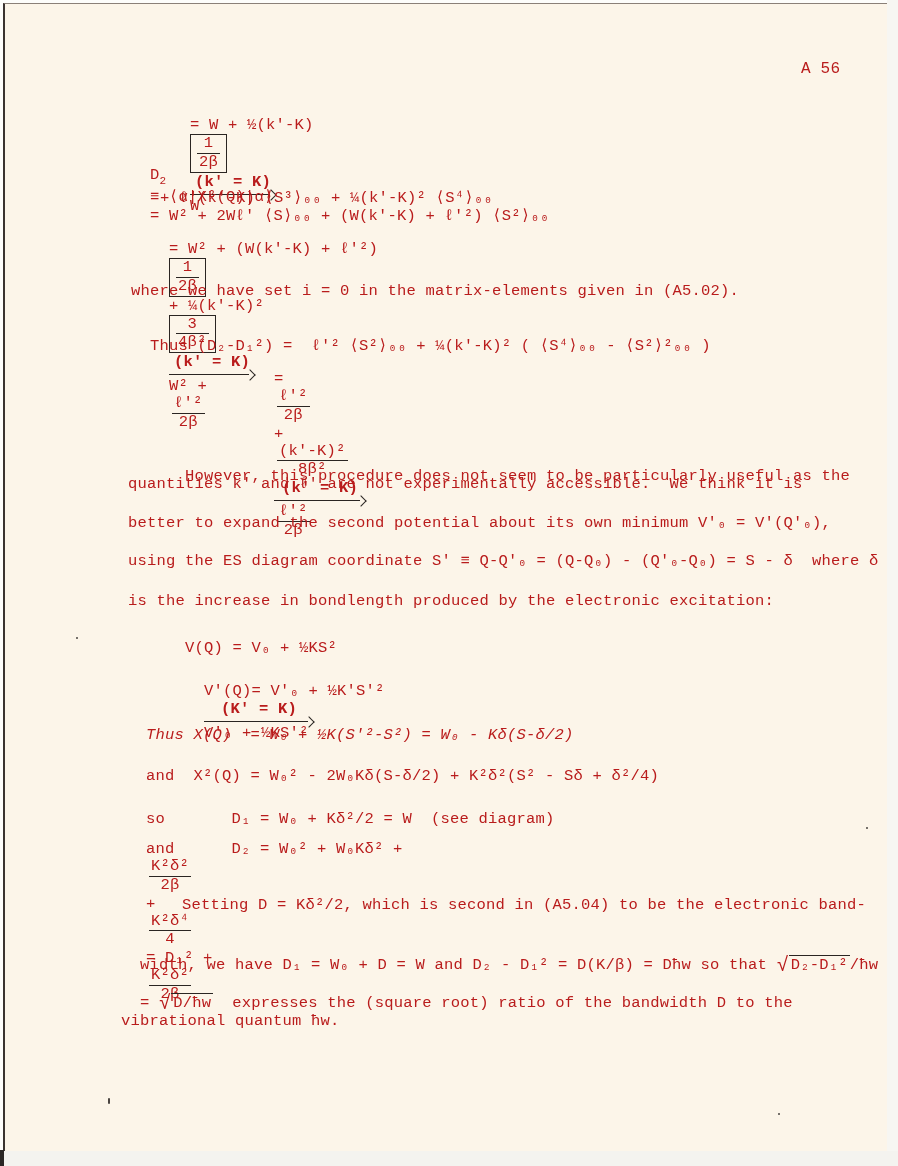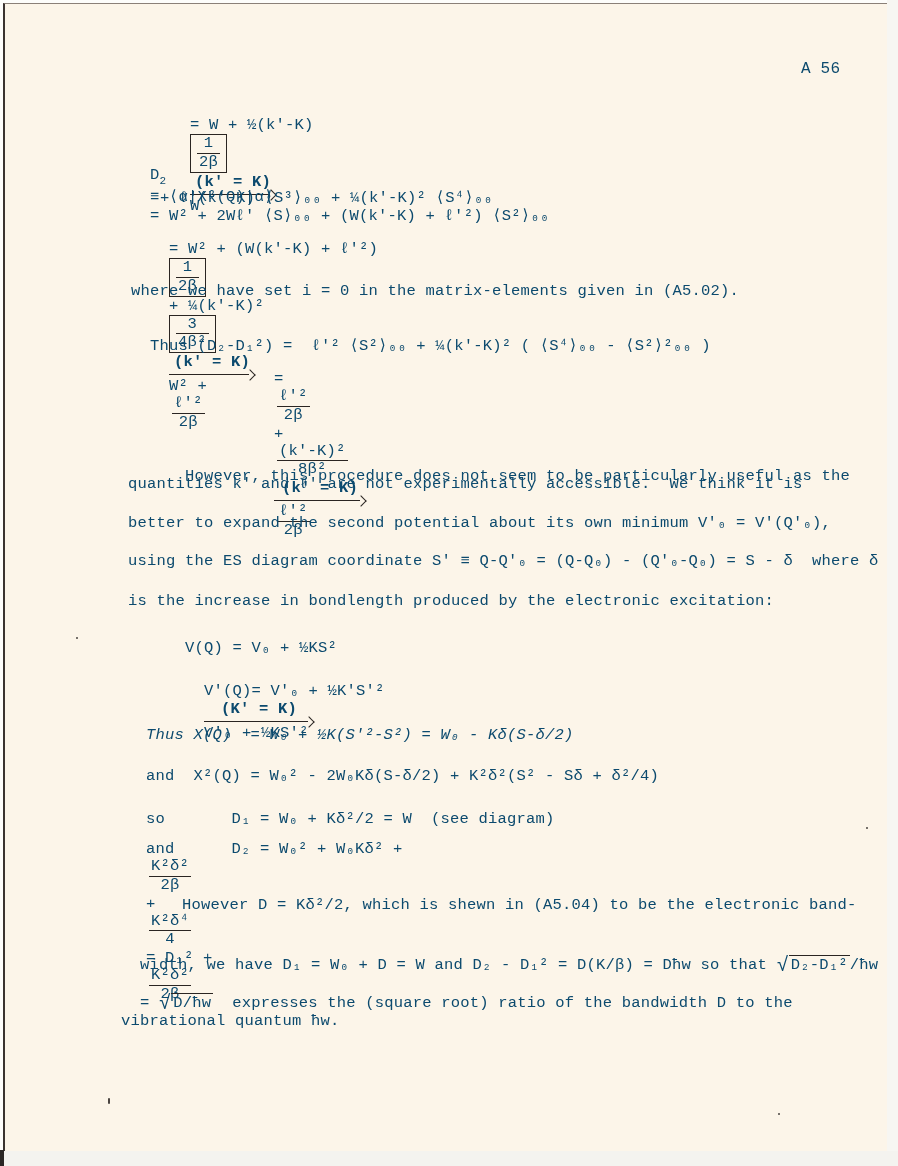--- a/index.html
+++ b/index.html
@@ -1,21 +1,21 @@
 <!DOCTYPE html>
 <html><head>
 <meta charset="utf-8">
 <style>
   html, body { margin:0; padding:0; }
   body { width:898px; height:1166px; position:relative; overflow:hidden; background:#fdfdfb; }
   .paper { position:absolute; left:3px; top:3px; width:884px; height:1148px; background:#fcf5e9; border-left:2px solid #3a3330; border-top:1px solid #8a8078; box-shadow: 1px 1px 0 #d8d2c8; }
   .edge-right { position:absolute; left:887px; top:0; width:11px; height:1166px; background:#f7f6f2; }
   .edge-bottom { position:absolute; left:0; top:1151px; width:898px; height:15px; background:#f4f3ef; }
   .edge-bottom-dark { position:absolute; left:0; top:1150px; width:4px; height:16px; background:#2b2725; }
-  .line { position:absolute; white-space:pre; font-family:"Liberation Mono","DejaVu Sans Mono",monospace; font-size:15.5px; color:#0c4a6e; letter-spacing:0.2px; }
+  .line { position:absolute; white-space:pre; font-family:"Liberation Mono","DejaVu Sans Mono",monospace; font-size:15.5px; color:#b91c1c; letter-spacing:0.2px; }
   sub { font-size:11px; vertical-align:-5px; }
   .frac { display:inline-block; vertical-align:middle; text-align:center; line-height:1.15; margin:0 3px; }
   .frac .num { display:block; border-bottom:1.3px solid #2a2522; padding:0 2px; }
   .frac .den { display:block; padding:0 2px; }
   .brk { display:inline-block; vertical-align:middle; border:1.4px solid #2a2522; border-top-width:1.4px; padding:0 3px; border-left-width:1.6px; border-right-width:1.6px; border-top-color:#2a2522; }
   .brk .frac .num { border-bottom:1.3px solid #2a2522; }
   .arrow { display:inline-block; position:relative; text-align:center; vertical-align:middle; padding-bottom:6px;font-weight:bold; }
   .arrow::after { content:""; position:absolute; left:0; right:6px; bottom:2px; height:0; border-bottom:1.3px solid #2a2522; }
   .arrow::before { content:""; position:absolute; right:1px; bottom:-2px; width:7px; height:7px; border-right:1.3px solid #2a2522; border-top:1.3px solid #2a2522; transform:rotate(45deg); }
   .sqrt { display:inline-block; border-top:1.3px solid #2a2522; padding:0 2px; }
@@ -95,21 +95,21 @@
 </div>
 <div class="line" style="left:127px; top:822px;">
   <span>and</span>      <span>D₂ = W₀² + W₀Kδ² +</span>
   <span class="frac"><span class="num">K²δ²</span><span class="den">2β</span></span>
   <span>+</span>
   <span class="frac"><span class="num">K²δ⁴</span><span class="den">4</span></span>
   <span>= D₁² +</span>
   <span class="frac"><span class="num">K²δ²</span><span class="den">2β</span></span>
 </div>
 
-<div class="line" style="left:182px; top:896px;">However D = Kδ²/2, which is shewn in (A5.04) to be the electronic band-</div>
+<div class="line" style="left:182px; top:896px;">Setting D = Kδ²/2, which is second in (A5.04) to be the electronic band-</div>
 <div class="line" style="left:121px; top:936px;">
   <span>width, we have D₁ = W₀ + D = W and D₂ - D₁² = D(K/β) = Dħw so that </span><span class="rad">√</span><span class="sqrt">D₂-D₁²</span><span>/ħw</span>
 </div>
 <div class="line" style="left:121px; top:974px;">
   <span>= </span><span class="rad">√</span><span class="sqrt">D/ħw</span><span>  expresses the (square root) ratio of the bandwidth D to the</span>
 </div>
 <div class="line" style="left:121px; top:1012px;">vibrational quantum ħw.</div>
 
 <div class="speck" style="left:108px; top:1098px; width:2px; height:6px;"></div>
 <div class="speck" style="left:76px; top:637px; width:2px; height:2px;"></div>

